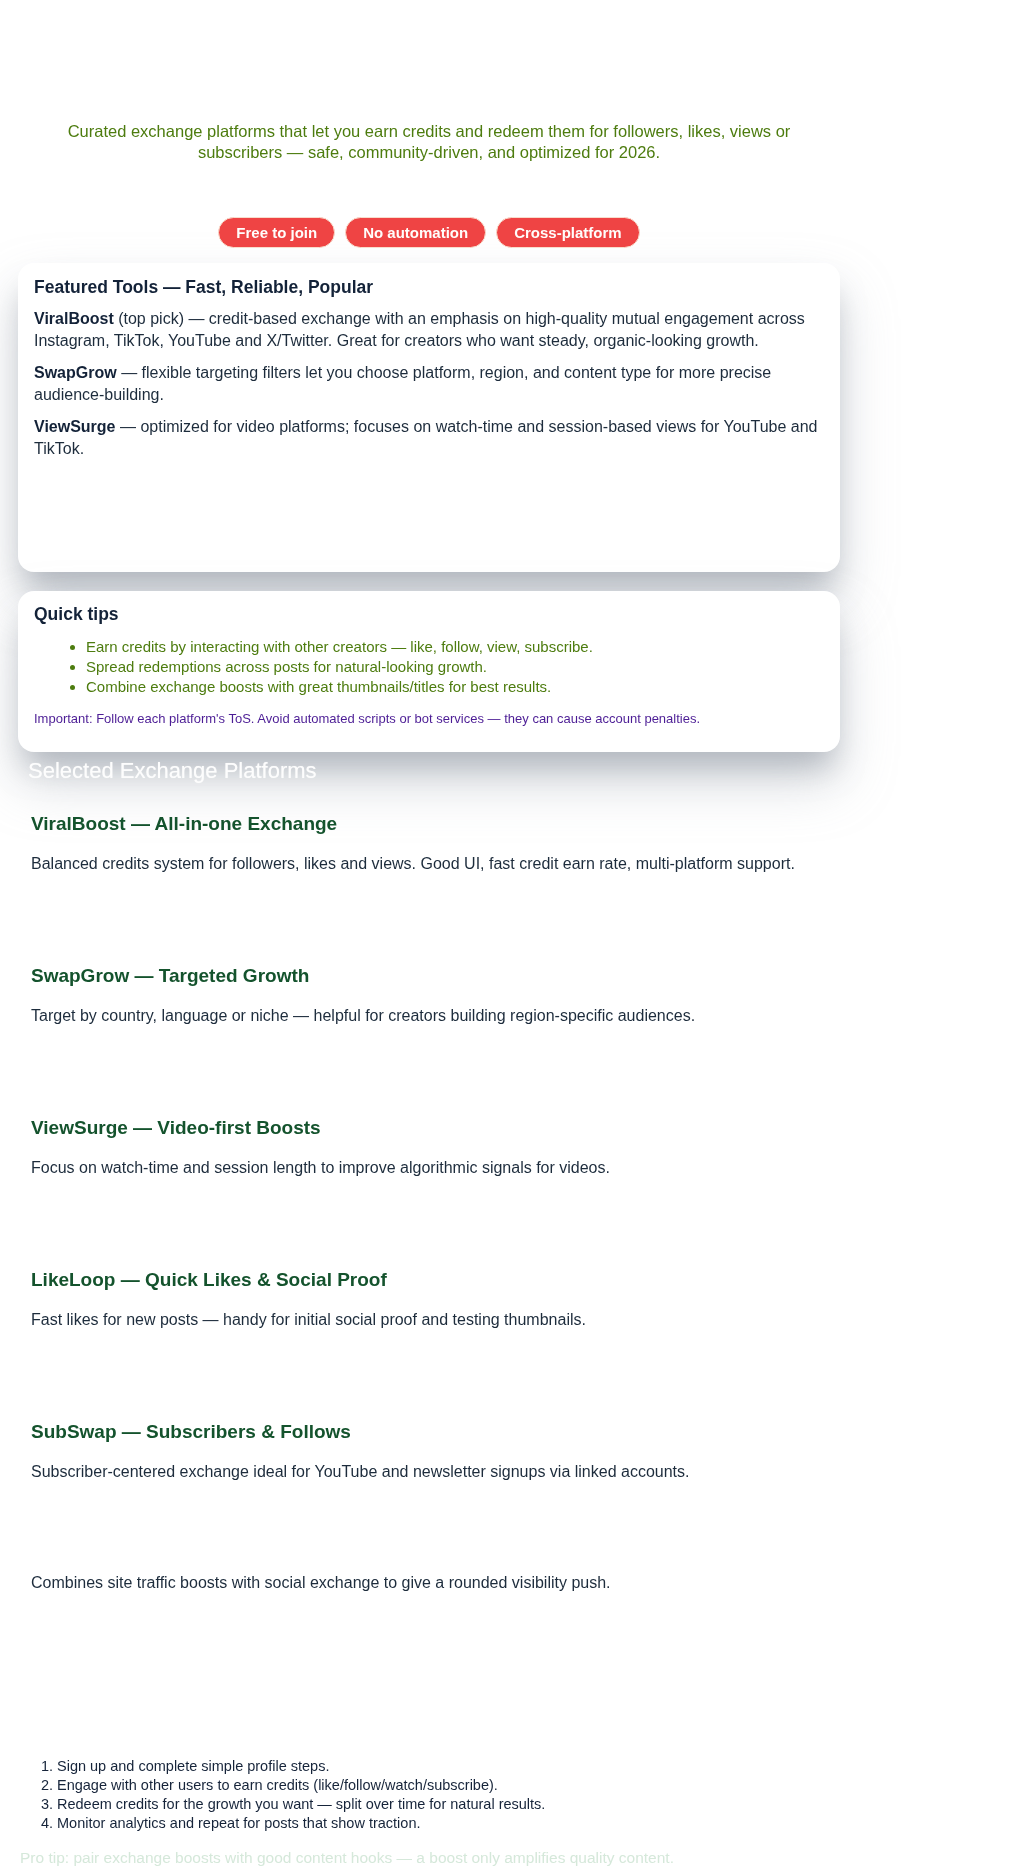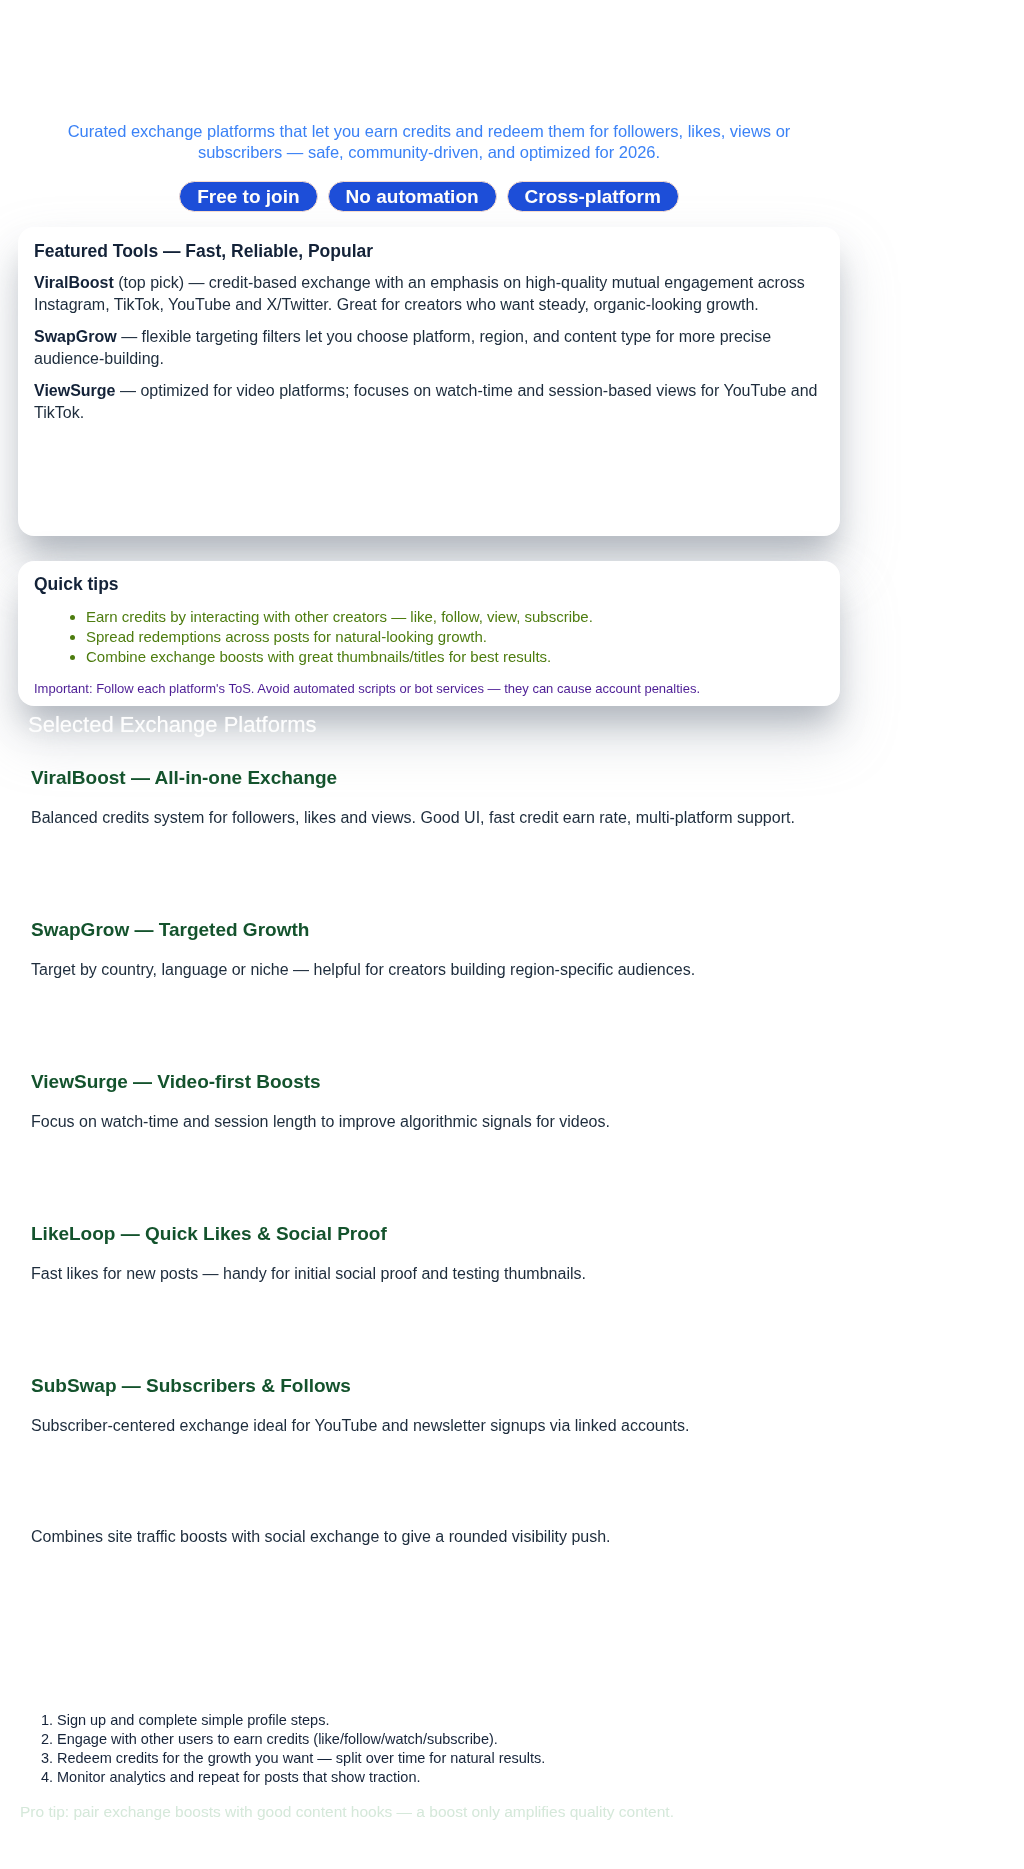--- a/index.html
+++ b/index.html
@@ -15,40 +15,41 @@
     margin-left: 18px;
     padding-top: 121px;
     padding-bottom: 30px;
   }
 
   
   .subtitle {
     margin: 0;
     padding: 0 12px;
     text-align: center;
-    color: #3b82f6;
+    color: #4d7c0f;
     font-size: 16.5px;
     line-height: 21px;
   }
   .badges {
     margin-top: 18px;
     display: flex;
     justify-content: center;
     gap: 10px;
   }
   .badge {
     display: inline-block;
-    background: #1d4ed8;
+    background: #ef4444;
     border: 1px solid #f8ddcd;
     color: #fffdfb;
     font-weight: bold;
-    font-size: 19px;
+    font-size: 15px;
     line-height: 15px;
     padding: 7px 17px;
     border-radius: 999px;
+    margin-top: 36px;
   }
 
   
   .card {
     background: #ffffff;
     border-radius: 16px;
     box-shadow: 0 22px 30px -8px rgba(140,148,158,0.55), 0 30px 55px rgba(150,158,168,0.35);
     padding: 14px 16px;
   }
   .featured-card { margin-top: 15px; padding-bottom: 112px; }
@@ -59,21 +60,21 @@
     color: #132238;
   }
   .featured-card .tool {
     margin: 10px 0 0 0;
     font-size: 16px;
     line-height: 22px;
     color: #1d2c3c;
   }
   .featured-card .tool strong { color: #132238; }
 
-  .tips-card { margin-top: 25px; padding-top: 13px; padding-bottom: 8px; }
+  .tips-card { margin-top: 19px; padding-top: 13px; padding-bottom: 24px; }
   .tips-card ul {
     margin: 12px 0 0 0;
     padding-left: 52px;
   }
   .tips-card li {
     font-size: 15px;
     line-height: 20px;
     color: #4d7c0f;
   }
   .tips-card .note {

